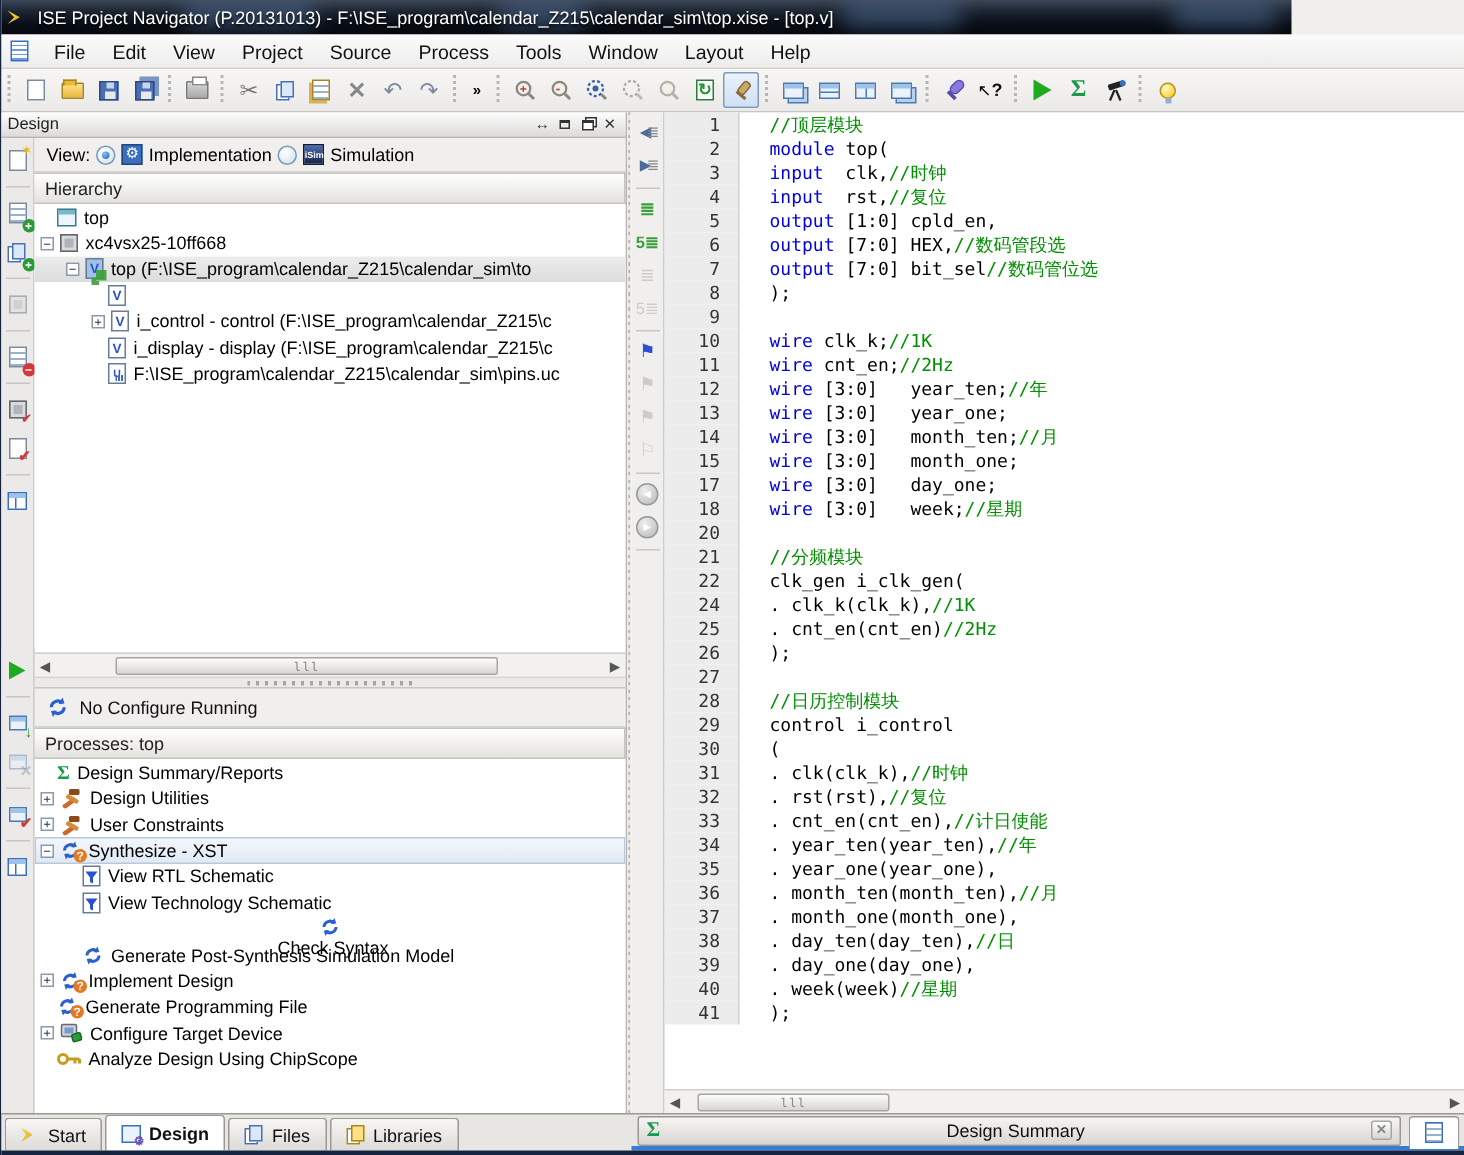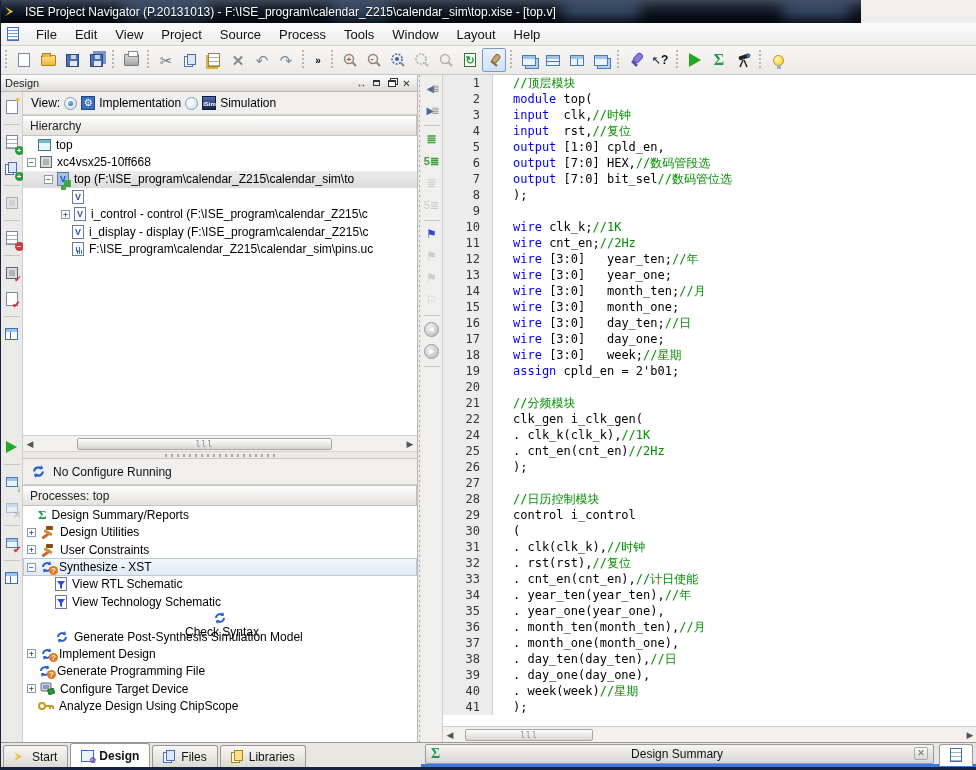--- a/index.html
+++ b/index.html
@@ -672,24 +672,22 @@
           <div class="cl"><span class="ln">6</span><span class="ct"><span class="kw">output</span><span class="tx"> [7:0] HEX,</span><span class="cm">//数码管段选</span></span></div>
           <div class="cl"><span class="ln">7</span><span class="ct"><span class="kw">output</span><span class="tx"> [7:0] bit_sel</span><span class="cm">//数码管位选</span></span></div>
           <div class="cl"><span class="ln">8</span><span class="ct"><span class="tx">);</span></span></div>
           <div class="cl"><span class="ln">9</span><span class="ct"></span></div>
           <div class="cl"><span class="ln">10</span><span class="ct"><span class="kw">wire</span><span class="tx"> clk_k;</span><span class="cm">//1K</span></span></div>
           <div class="cl"><span class="ln">11</span><span class="ct"><span class="kw">wire</span><span class="tx"> cnt_en;</span><span class="cm">//2Hz</span></span></div>
           <div class="cl"><span class="ln">12</span><span class="ct"><span class="kw">wire</span><span class="tx"> [3:0]   year_ten;</span><span class="cm">//年</span></span></div>
           <div class="cl"><span class="ln">13</span><span class="ct"><span class="kw">wire</span><span class="tx"> [3:0]   year_one;</span></span></div>
           <div class="cl"><span class="ln">14</span><span class="ct"><span class="kw">wire</span><span class="tx"> [3:0]   month_ten;</span><span class="cm">//月</span></span></div>
           <div class="cl"><span class="ln">15</span><span class="ct"><span class="kw">wire</span><span class="tx"> [3:0]   month_one;</span></span></div>
-          <div class="cl"><span class="ln">16</span><span class="ct"><span class="kw">wire</span><span class="tx"> [3:0]   day_ten;</span><span class="cm">//日</span></span></div>
           <div class="cl"><span class="ln">17</span><span class="ct"><span class="kw">wire</span><span class="tx"> [3:0]   day_one;</span></span></div>
           <div class="cl"><span class="ln">18</span><span class="ct"><span class="kw">wire</span><span class="tx"> [3:0]   week;</span><span class="cm">//星期</span></span></div>
-          <div class="cl"><span class="ln">19</span><span class="ct"><span class="kw">assign</span><span class="tx"> cpld_en = 2'b01;</span></span></div>
           <div class="cl"><span class="ln">20</span><span class="ct"></span></div>
           <div class="cl"><span class="ln">21</span><span class="ct"><span class="cm">//分频模块</span></span></div>
           <div class="cl"><span class="ln">22</span><span class="ct"><span class="tx">clk_gen i_clk_gen(</span></span></div>
           <div class="cl"><span class="ln">24</span><span class="ct"><span class="tx">. clk_k(clk_k),</span><span class="cm">//1K</span></span></div>
           <div class="cl"><span class="ln">25</span><span class="ct"><span class="tx">. cnt_en(cnt_en)</span><span class="cm">//2Hz</span></span></div>
           <div class="cl"><span class="ln">26</span><span class="ct"><span class="tx">);</span></span></div>
           <div class="cl"><span class="ln">27</span><span class="ct"></span></div>
           <div class="cl"><span class="ln">28</span><span class="ct"><span class="cm">//日历控制模块</span></span></div>
           <div class="cl"><span class="ln">29</span><span class="ct"><span class="tx">control i_control</span></span></div>
           <div class="cl"><span class="ln">30</span><span class="ct"><span class="tx">(</span></span></div>

